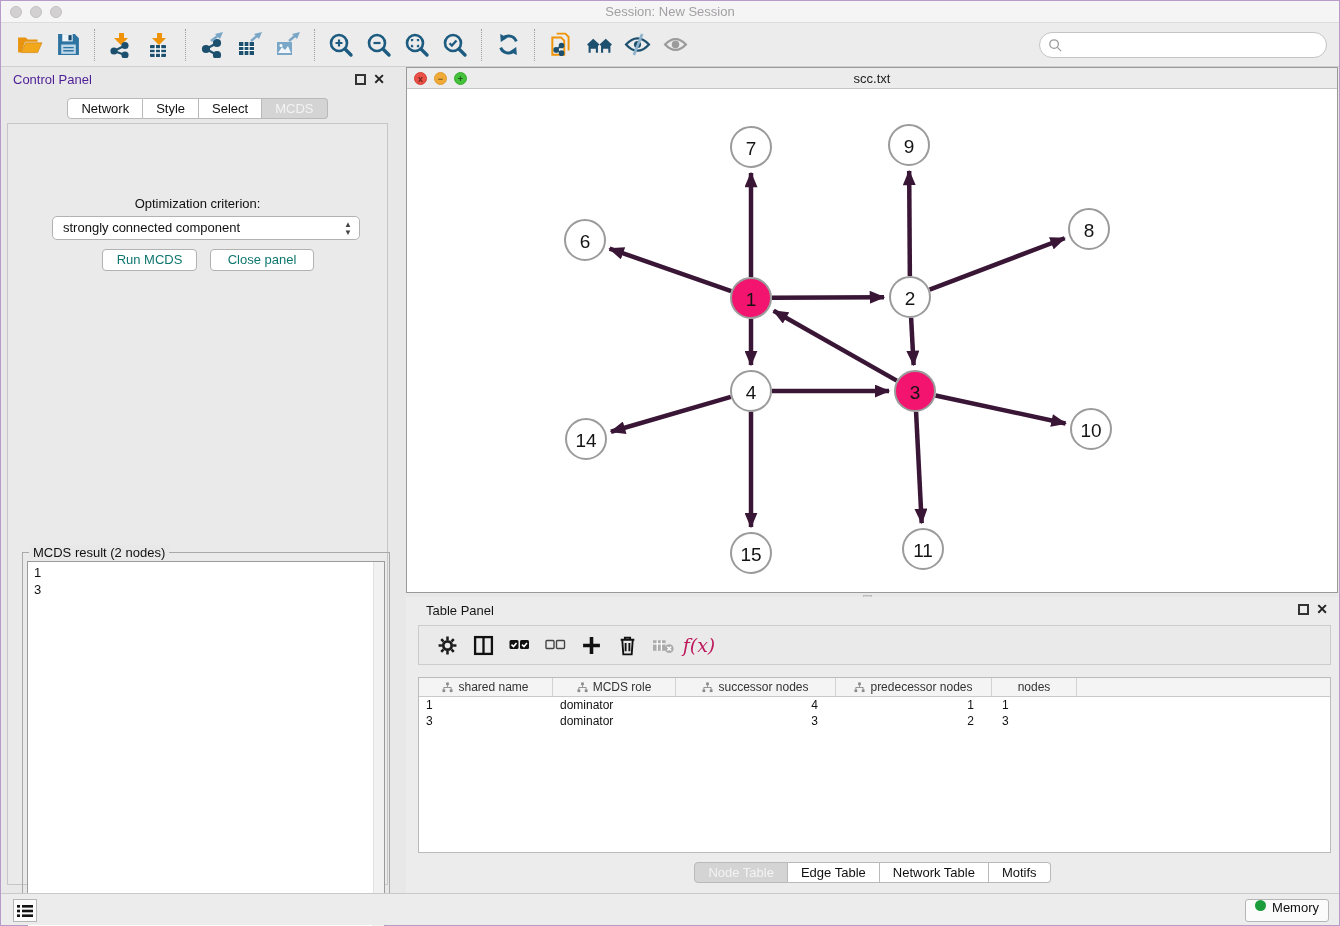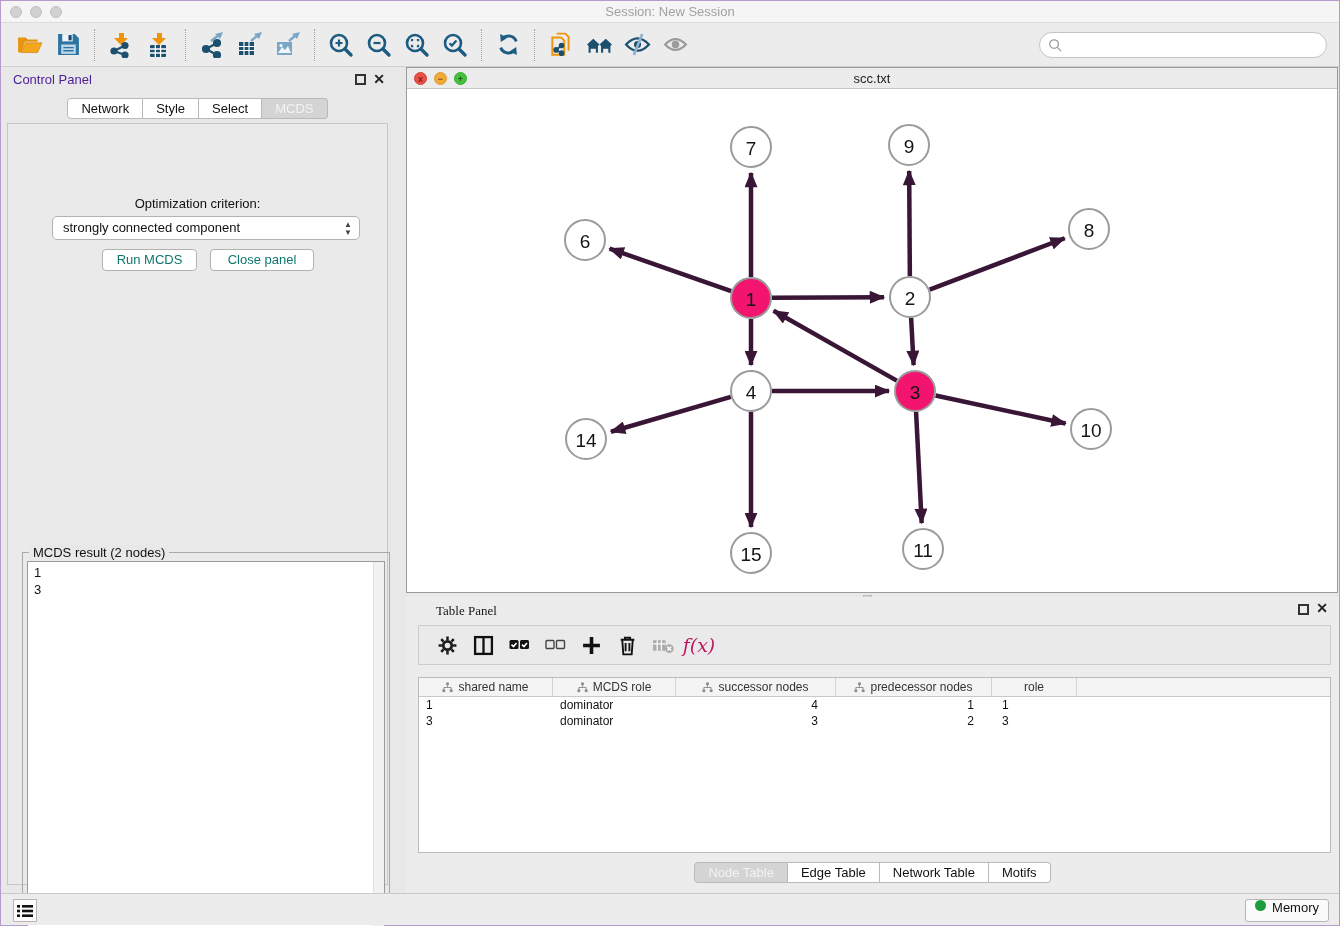--- a/index.html
+++ b/index.html
@@ -62,21 +62,21 @@
   .mac-dot { position:absolute; top:4px; width:13px; height:13px; border-radius:50%; text-align:center; line-height:12px; font-size:9px; font-weight:bold; color:rgba(0,0,0,.55); }
   .dot-close { left:7px;  background:#ea5045; border:1px solid #d43e35; }
   .dot-min   { left:27px; background:#f0aa38; border:1px solid #dd9a2c; }
   .dot-zoom  { left:47px; background:#46c13c; border:1px solid #38ac30; }
   .net-canvas { position:absolute; left:0; top:21px; right:0; bottom:0; background:#fff; }
 
   .h-grip { position:absolute; left:457px; top:528px; width:9px; height:6px; background:#d6d6d6; border:1px solid #bdbdbd; }
 
   
   .table-panel { position:absolute; left:0; top:530px; right:0; bottom:0; background:#ececec; }
-  .tp-head { position:absolute; left:18px; top:0; right:0; height:26px;font-family:Liberation Serif, serif; }
+  .tp-head { position:absolute; left:8px; top:0; right:0; height:26px; }
   .tp-head .ptitle { position:absolute; left:12px; top:6px; font-size:13px; color:#161616; }
   .tp-float{ right:30px; } .tp-close{ right:11px; }
 
   .tp-toolbar { position:absolute; left:12px; top:28px; right:8px; height:40px; background:#eaeaea; border:1px solid #cccccc; display:flex; align-items:center; padding-left:10px; }
   .tpbtn { width:36px; height:34px; display:flex; align-items:center; justify-content:center; }
   .fx { font-family:"DejaVu Serif", serif; font-style:italic; font-size:19px; color:#be185d; }
 
   .node-table { position:absolute; left:12px; top:80px; right:8px; height:176px; background:#fff; border:1px solid #bbb; overflow:hidden; }
   .nt-header { display:flex; height:19px; background:#f4f4f4; border-bottom:1px solid #c9c9c9; }
   .nt-hcell { display:flex; align-items:center; justify-content:center; gap:5px; font-size:12px; color:#333; border-right:1px solid #d2d2d2; overflow:hidden; }
@@ -468,21 +468,21 @@
                   <g fill="#8b8b8b">
                     <rect x="4.5" y="0.5" width="3" height="3"></rect>
                     <rect x="0.5" y="8" width="3" height="3"></rect>
                     <rect x="8.5" y="8" width="3" height="3"></rect>
                   </g>
                   <path d="M6 3.5V6M6 6H2v2M6 6h4v2" stroke="#8b8b8b" fill="none"></path>
                 </svg>
                 <span>predecessor nodes</span>
               </div>
               <div class="nt-hcell" style="width: 85px;">
-                <span>role</span>
+                <span>nodes</span>
               </div>
             </div>
             <div class="nt-row">
               <div class="nt-cell" style="width: 134px; text-align: left; padding-left: 7px;">1</div>
               <div class="nt-cell" style="width: 123px; text-align: left; padding-left: 7px;">dominator</div>
               <div class="nt-cell" style="width: 160px; text-align: right; padding-right: 18px;">4</div>
               <div class="nt-cell" style="width: 156px; text-align: right; padding-right: 18px;">1</div>
               <div class="nt-cell" style="width: 85px; text-align: left; padding-left: 10px;">1</div>
             </div>
             <div class="nt-row">

